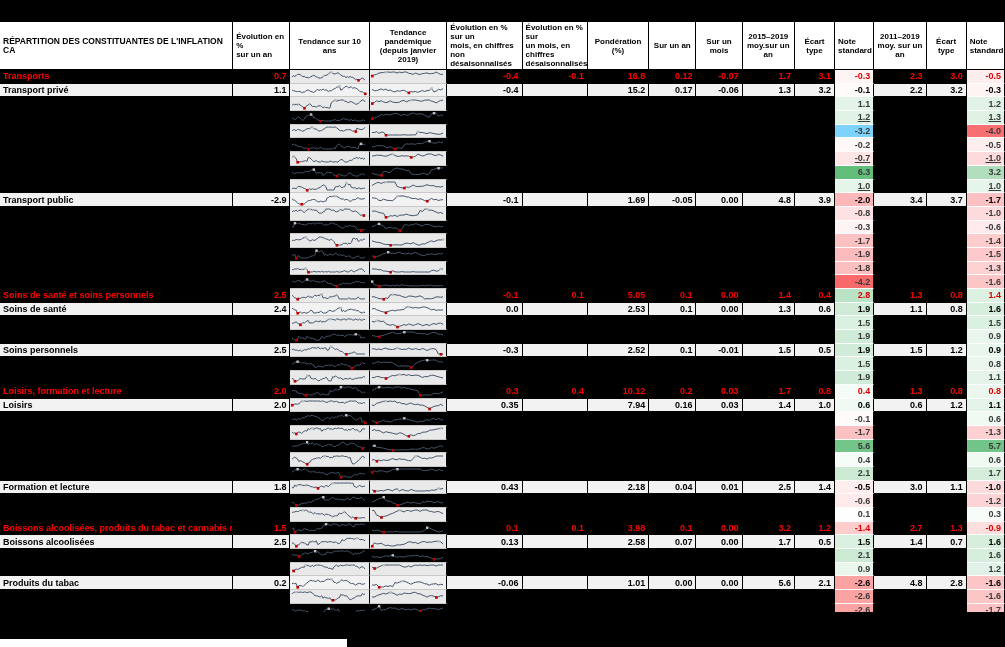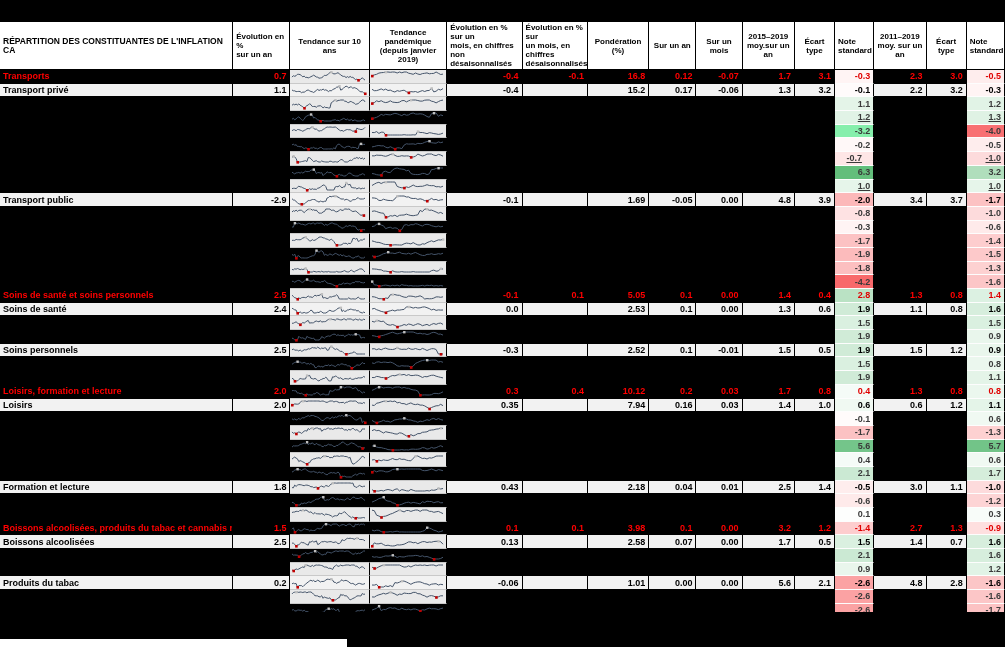--- a/index.html
+++ b/index.html
@@ -223,21 +223,21 @@
               <rect x="14.7" y="9" width="2.6" height="2.6" fill="#C00000"></rect>
             </svg>
           </td>
           <td></td>
           <td></td>
           <td></td>
           <td></td>
           <td></td>
           <td></td>
           <td></td>
-          <td class="note" style="background: #86efac; margin-top: 44px;">-3.2</td>
+          <td class="note" style="background: #7dd3fc; margin-top: 44px;">-3.2</td>
           <td></td>
           <td></td>
           <td class="note" style="background: rgb(248, 112, 114);">-4.0</td>
         </tr>
         <tr class="redacted">
           <td class="lab"></td>
           <td></td>
           <td class="spark">
             <svg width="77" height="12">
               <polyline points="2.0,6.0 3.4,5.0 4.7,6.4 6.1,5.6 7.4,7.5 8.8,7.4 10.1,7.8 11.5,7.6 12.8,8.7 14.2,9.6 15.5,8.9 16.9,9.2 18.2,10.0 19.6,10.0 20.9,8.8 22.3,9.1 23.6,8.3 25.0,9.4 26.3,9.2 27.7,10.0 29.0,9.1 30.4,8.5 31.7,8.6 33.1,10.0 34.4,10.0 35.8,10.0 37.1,10.0 38.5,9.9 39.9,10.0 41.2,9.8 42.6,10.0 43.9,8.8 45.3,9.9 46.6,6.6 48.0,5.4 49.3,5.0 50.7,6.5 52.0,7.6 53.4,8.3 54.7,8.9 56.1,7.8 57.4,7.4 58.8,7.3 60.1,7.6 61.5,9.0 62.8,8.2 64.2,8.6 65.5,8.5 66.9,9.5 68.2,9.6 69.6,4.7 70.9,4.7 72.3,5.7 73.6,5.4 75.0,5.4" fill="none" stroke="#44546A" stroke-width="1"></polyline>
@@ -281,21 +281,21 @@
               <rect x="39.9" y="4.1" width="2.6" height="2.6" fill="#C00000"></rect>
             </svg>
           </td>
           <td></td>
           <td></td>
           <td></td>
           <td></td>
           <td></td>
           <td></td>
           <td></td>
-          <td class="note uline" style="background: rgb(254, 230, 230); text-align: center;">-0.7</td>
+          <td class="note uline" style="background: rgb(254, 230, 230);">-0.7</td>
           <td></td>
           <td></td>
           <td class="note uline" style="background: rgb(253, 219, 220);">-1.0</td>
         </tr>
         <tr class="redacted">
           <td class="lab"></td>
           <td></td>
           <td class="spark">
             <svg width="77" height="12">
               <polyline points="2.0,6.2 3.4,7.1 4.7,7.9 6.1,6.9 7.4,6.8 8.8,6.4 10.1,7.2 11.5,6.2 12.8,7.1 14.2,6.2 15.5,5.2 16.9,5.7 18.2,5.5 19.6,5.4 20.9,4.0 22.3,4.0 23.6,3.4 25.0,4.6 26.3,7.6 27.7,6.6 29.0,6.6 30.4,7.0 31.7,6.6 33.1,9.6 34.4,8.2 35.8,7.5 37.1,5.8 38.5,6.6 39.9,6.6 41.2,6.4 42.6,7.8 43.9,9.0 45.3,9.6 46.6,10.0 48.0,9.0 49.3,8.3 50.7,9.2 52.0,9.0 53.4,9.9 54.7,10.0 56.1,9.7 57.4,8.3 58.8,7.1 60.1,7.1 61.5,8.0 62.8,9.2 64.2,9.7 65.5,10.0 66.9,10.0 68.2,10.0 69.6,8.8 70.9,8.7 72.3,7.7 73.6,8.2 75.0,9.2" fill="none" stroke="#44546A" stroke-width="1"></polyline>

